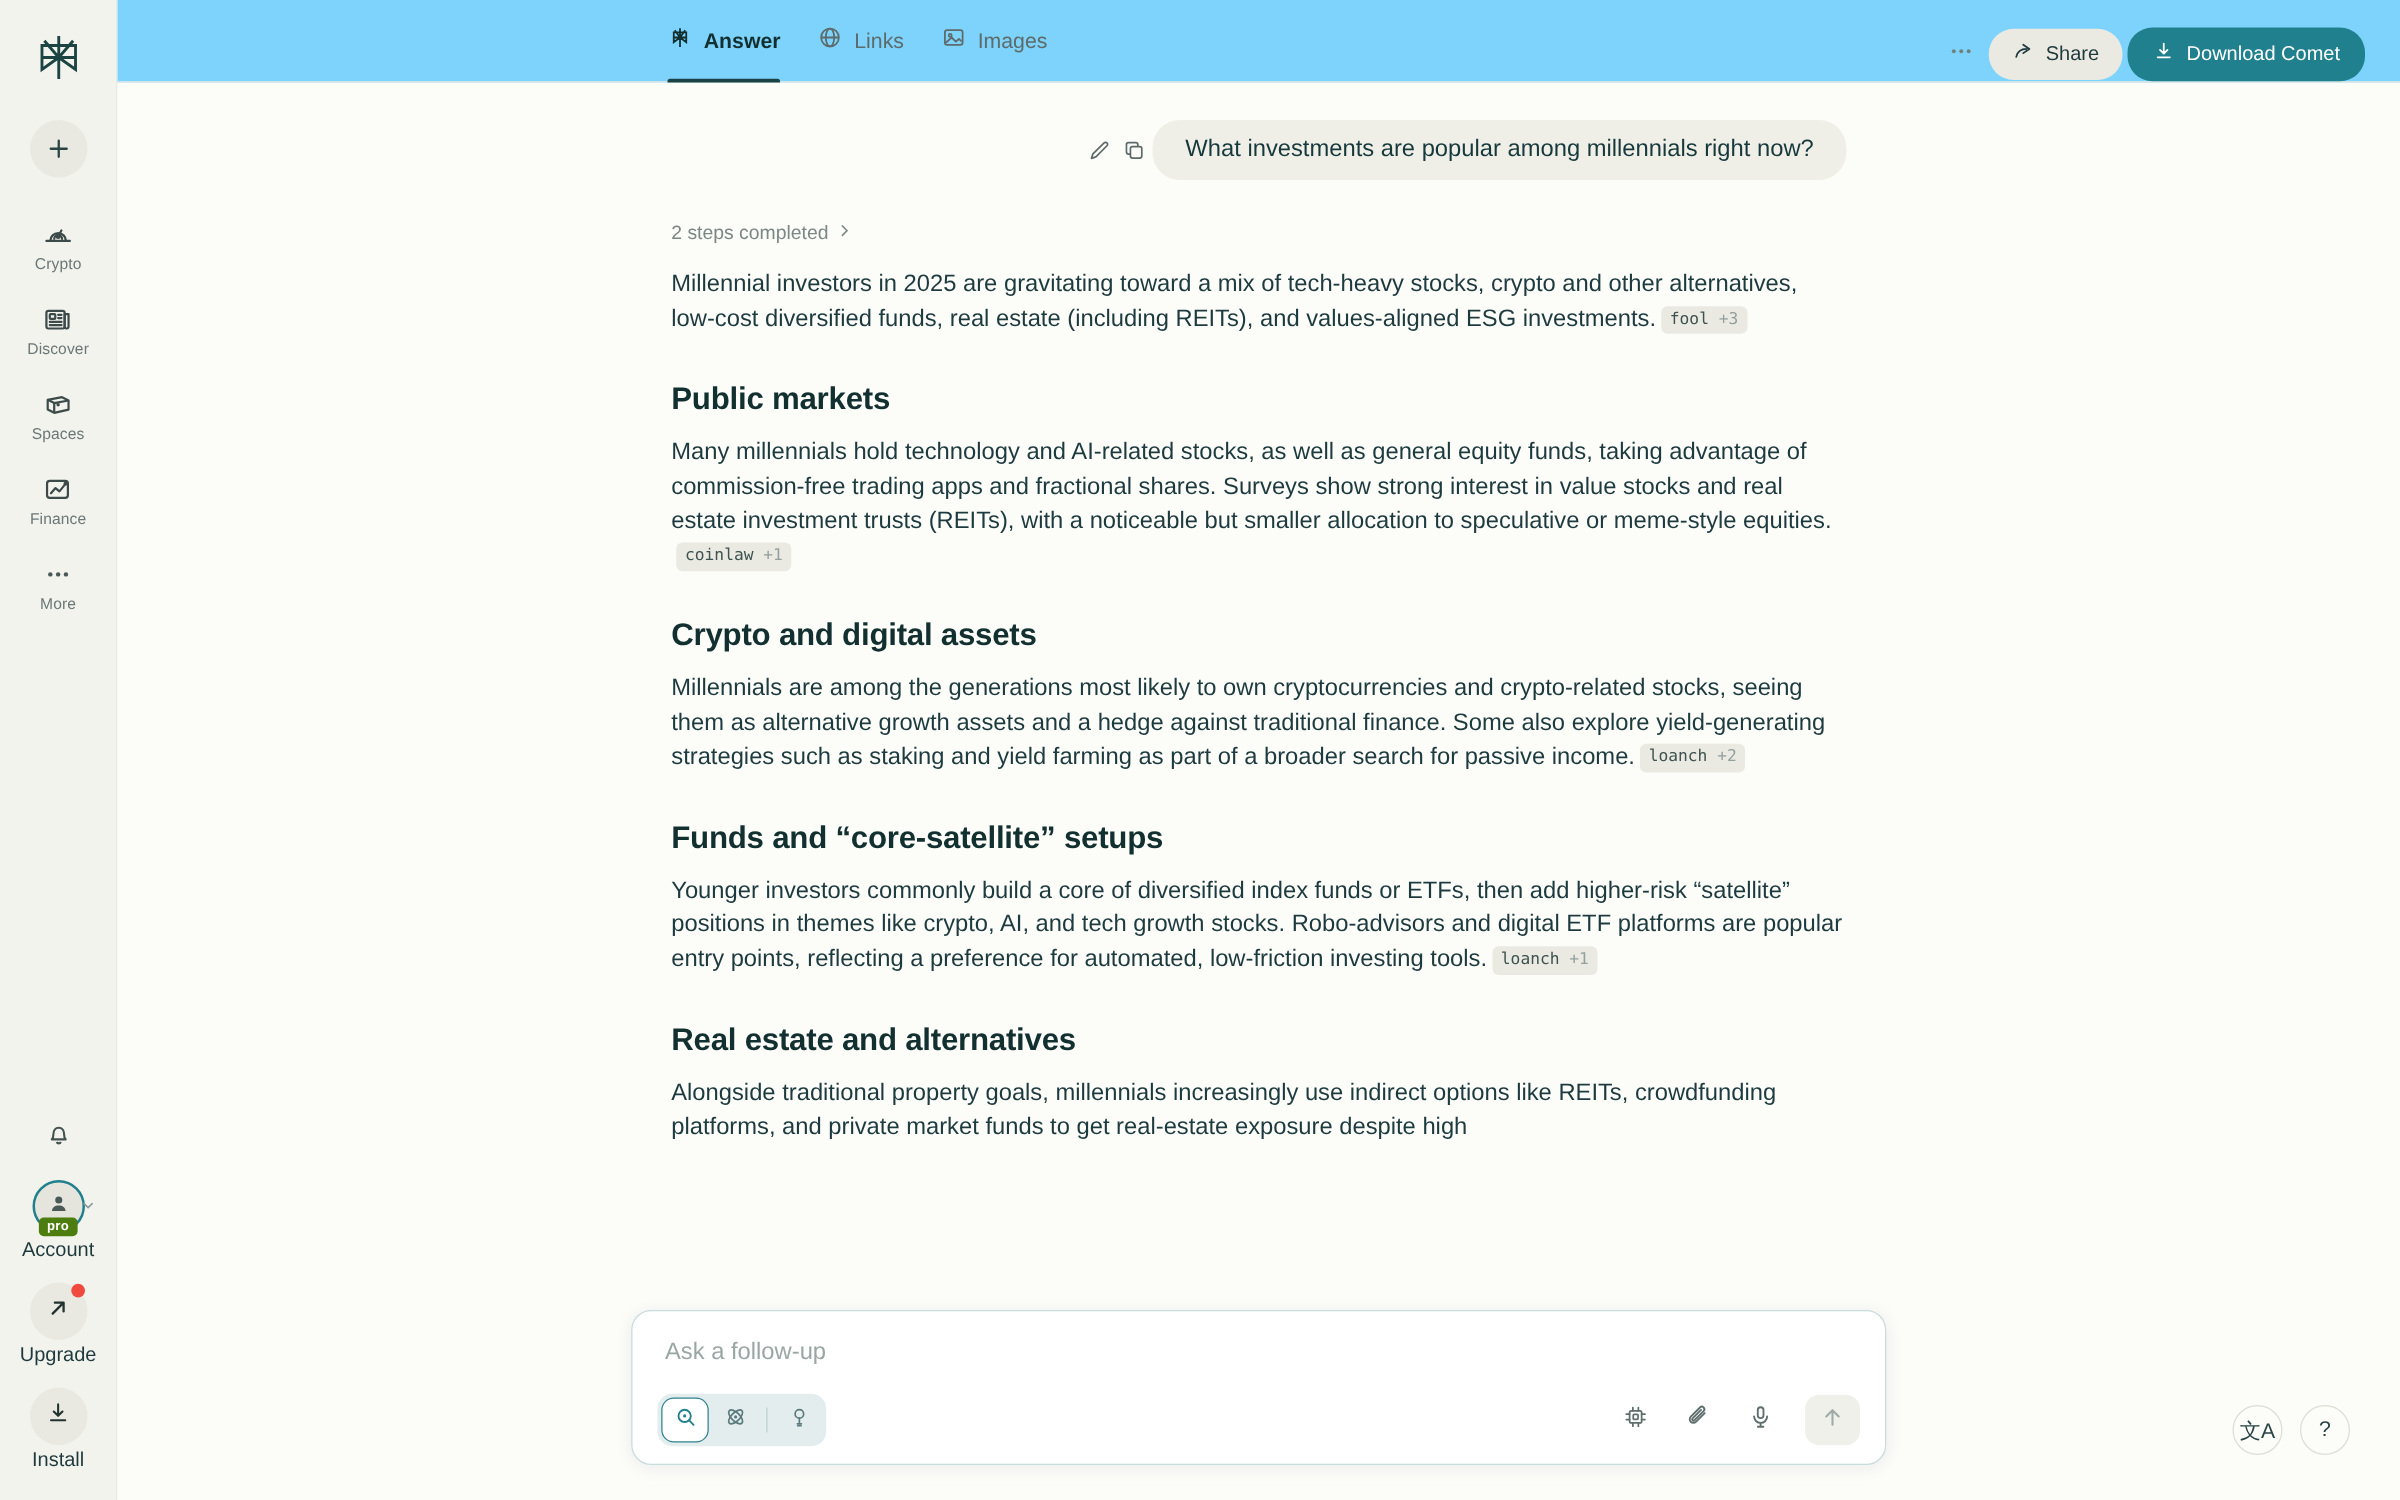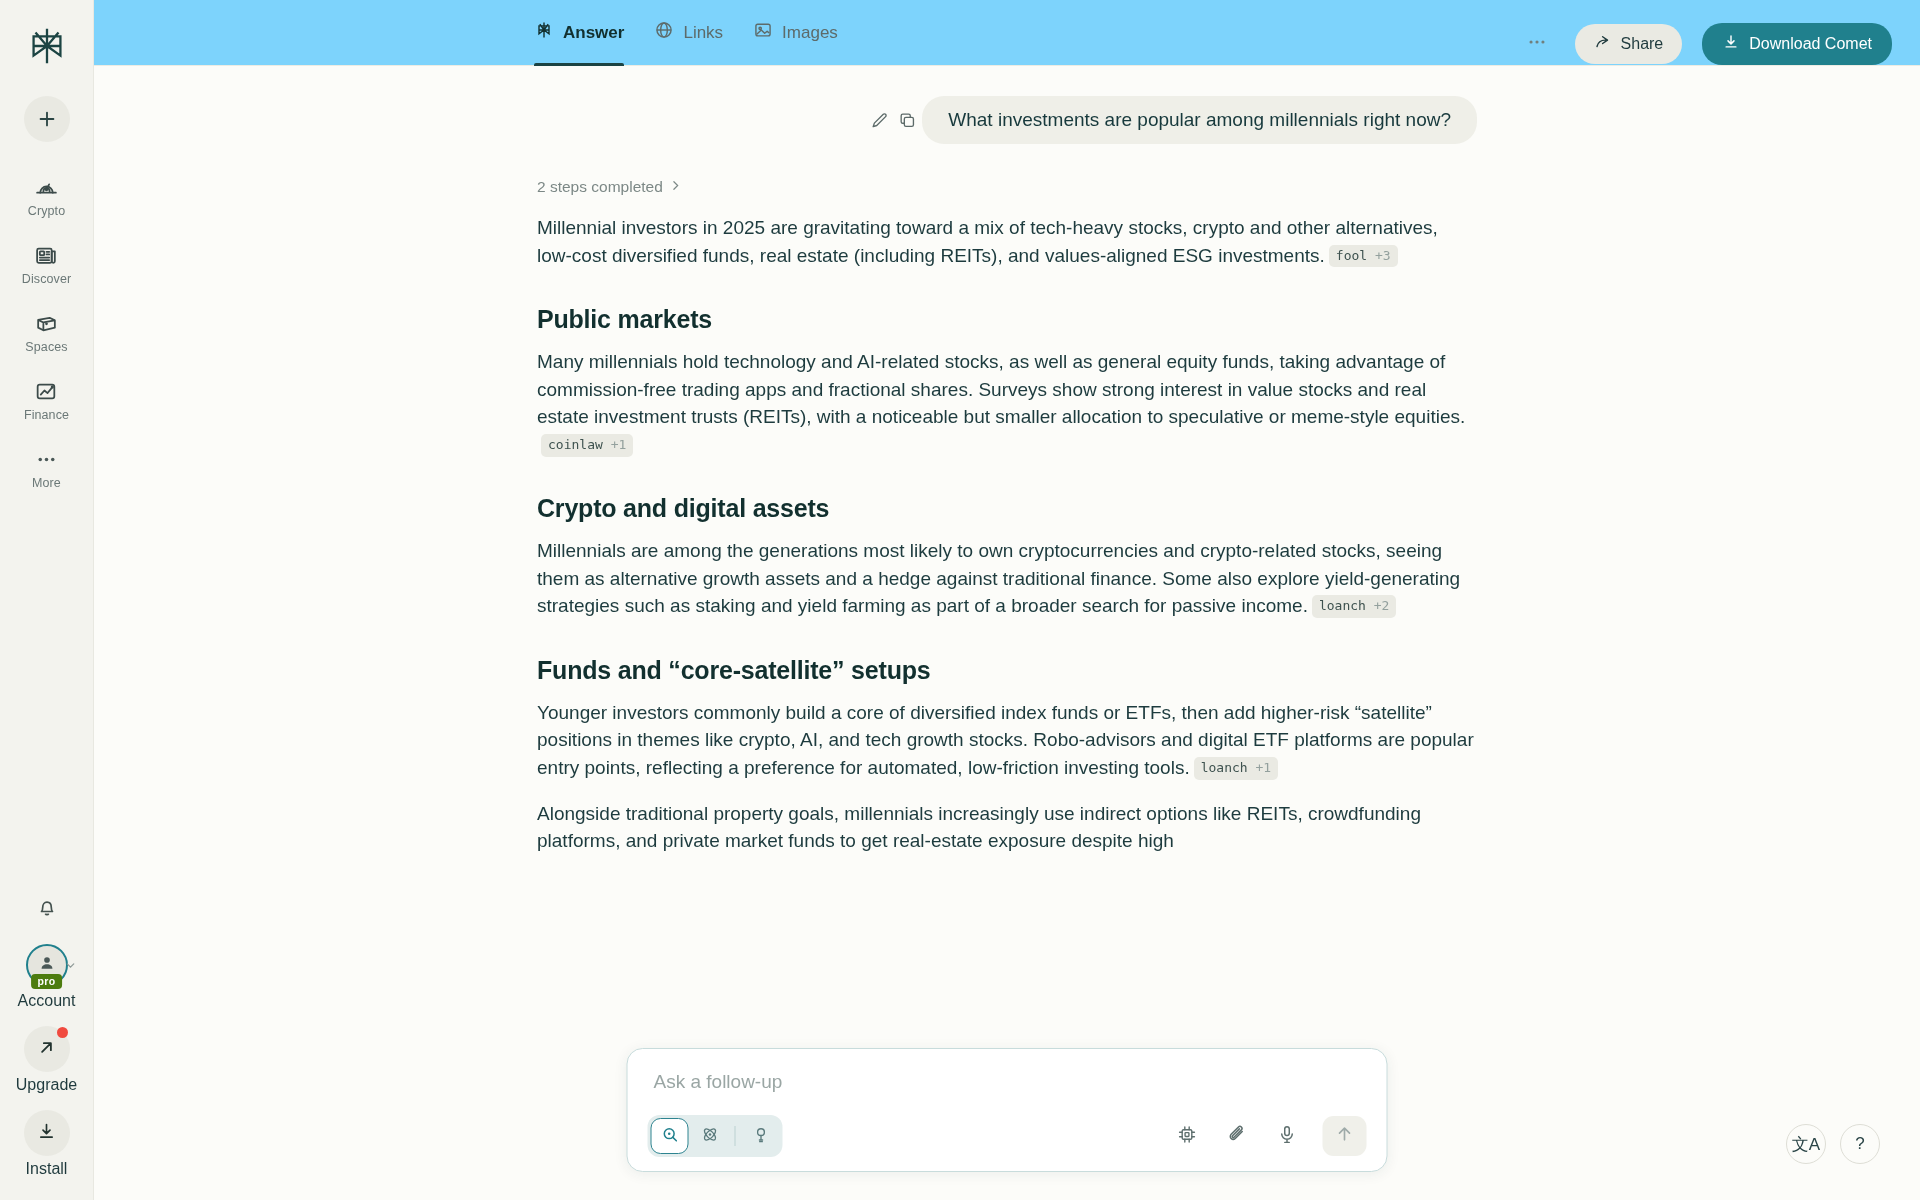--- a/index.html
+++ b/index.html
@@ -70,21 +70,21 @@
     position: relative;
   }
   .tabs { display: flex; align-items: center; gap: 30px; margin-left: 440px; height: 100%; }
   .tab { display: flex; align-items: center; gap: 9px; height: 100%;
          font-size: 17px; color: #5D6B6A; cursor: pointer; position: relative; }
   .tab.active { color: #12302F; font-weight: bold; }
   .tab.active::after {
     content: ""; position: absolute; left: 0; right: 0; bottom: -1px;
     height: 3px; background: #1C4343; border-radius: 2px 2px 0 0;
   }
-  .top-right { margin-left: auto; display: flex; align-items: center; gap: 20px; }
+  .top-right { margin-left: auto; display: flex; align-items: center; gap: 4px; }
   .dots-btn { width: 36px; height: 36px; display:flex; align-items:center; justify-content:center;
               cursor:pointer; color:#6B7877;}
   .share-btn {
     display: flex; align-items: center; gap: 9px;
     background: #EAEAE3; border-radius: 20px;
     padding: 9px 19px; font-size: 16px; color: #1F3A3D; cursor: pointer;
   }
   .comet-btn {
     display: flex; align-items: center; gap: 9px;
     background: #20808D; color: #FFFFFF; border-radius: 20px;
@@ -114,21 +114,21 @@
     display: inline-block; background: #EAEAE3; border-radius: 5px;
     padding: 2px 7px; margin-left: 4px;
     font-family: "DejaVu Sans Mono", monospace; font-size: 13px;
     color: #3E524F; vertical-align: 2px;
   }
   .cite .plus { color: #93A09D; }
 
   
   .composer-wrap {
     position: absolute; left: 50%; transform: translateX(-50%);
-    bottom: 28px; width: 761px;
+    bottom: 28px; width: 1004px;
   }
   .composer {
     background: #FFFFFF; border: 1px solid #C8DCDC; border-radius: 16px;
     box-shadow: 0 2px 14px rgba(30,60,60,.07);
     padding: 20px 20px 14px 20px;
   }
   .composer-input {
     font-size: 19px; color: #9AA6A4; padding: 2px 6px 22px 6px; cursor: text;
   }
   .composer-row { display: flex; align-items: center; }
@@ -404,20 +404,21 @@
         <h2 class="sec">Crypto and digital assets</h2>
         <p class="para">
           <span>Millennials are among the generations most likely to own cryptocurrencies and crypto-related stocks, seeing them as alternative growth assets and a hedge against traditional finance. Some also explore yield-generating strategies such as staking and yield farming as part of a broader search for passive income.</span><span class="cite"><span>loanch</span> <span class="plus">+2</span></span>
         </p>
 
         <h2 class="sec">Funds and “core-satellite” setups</h2>
         <p class="para">
           <span>Younger investors commonly build a core of diversified index funds or ETFs, then add higher-risk “satellite” positions in themes like crypto, AI, and tech growth stocks. Robo-advisors and digital ETF platforms are popular entry points, reflecting a preference for automated, low-friction investing tools.</span><span class="cite"><span>loanch</span> <span class="plus">+1</span></span>
         </p>
 
+        <h2 class="sec">Real estate and alternatives</h2>
         <p class="para">
           <span>Alongside traditional property goals, millennials increasingly use indirect options like REITs, crowdfunding platforms, and private market funds to get real-estate exposure despite high</span>
         </p>
 
         <div style="height:180px"></div>
       </div>
       <div class="fade"></div>
     </div>
 
     <div class="composer-wrap">

